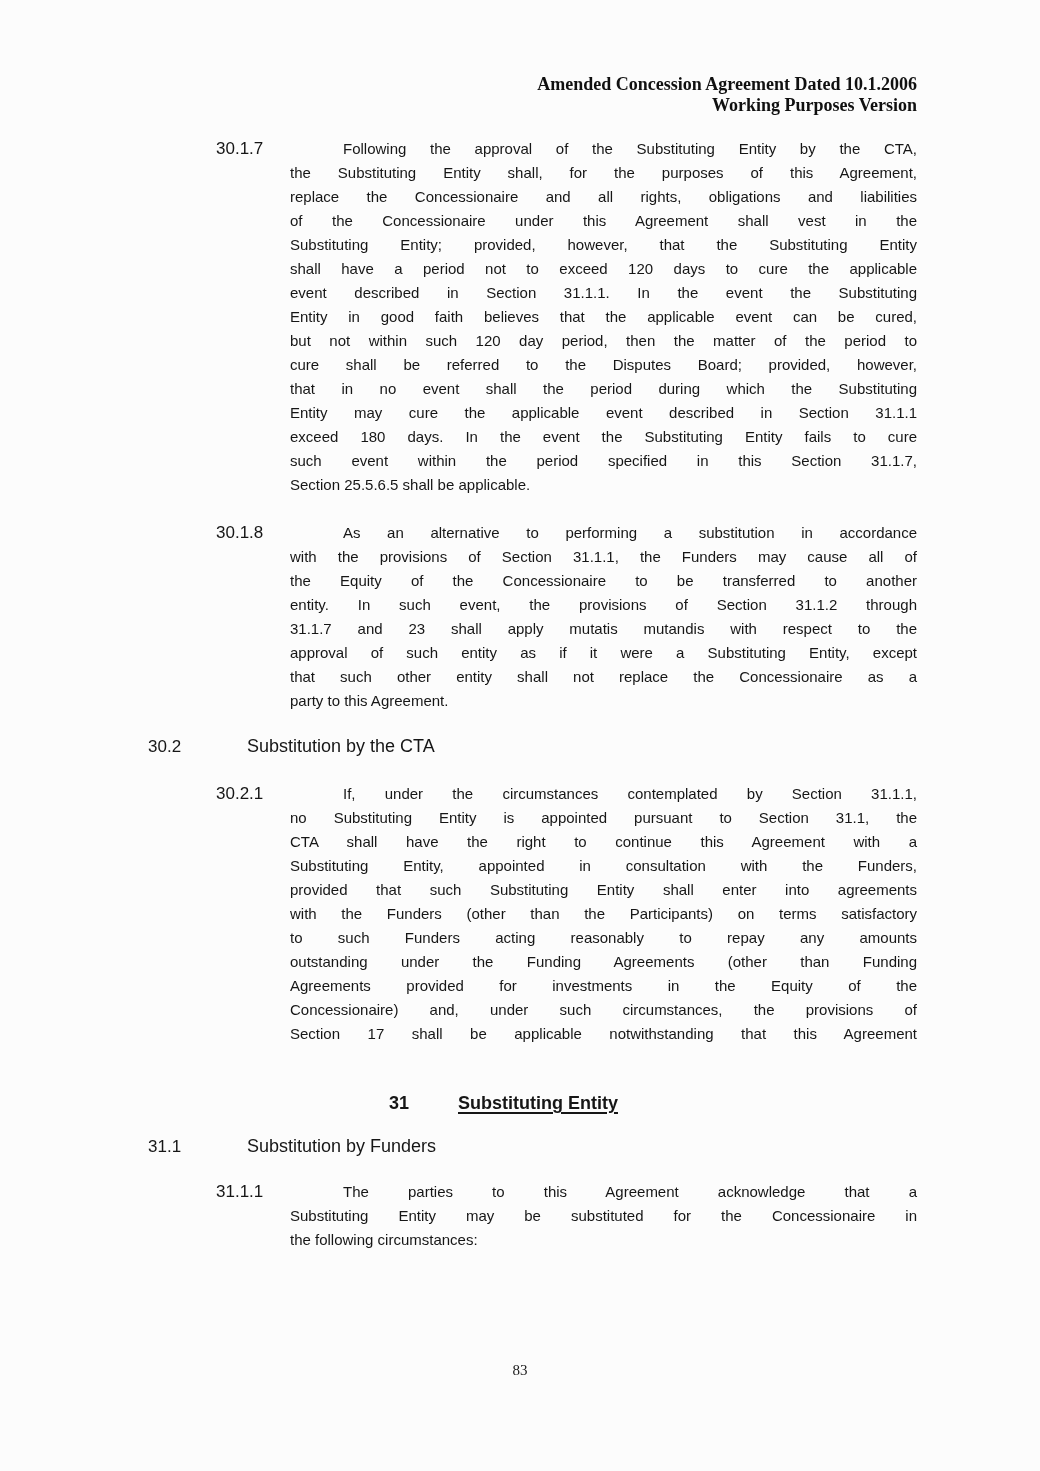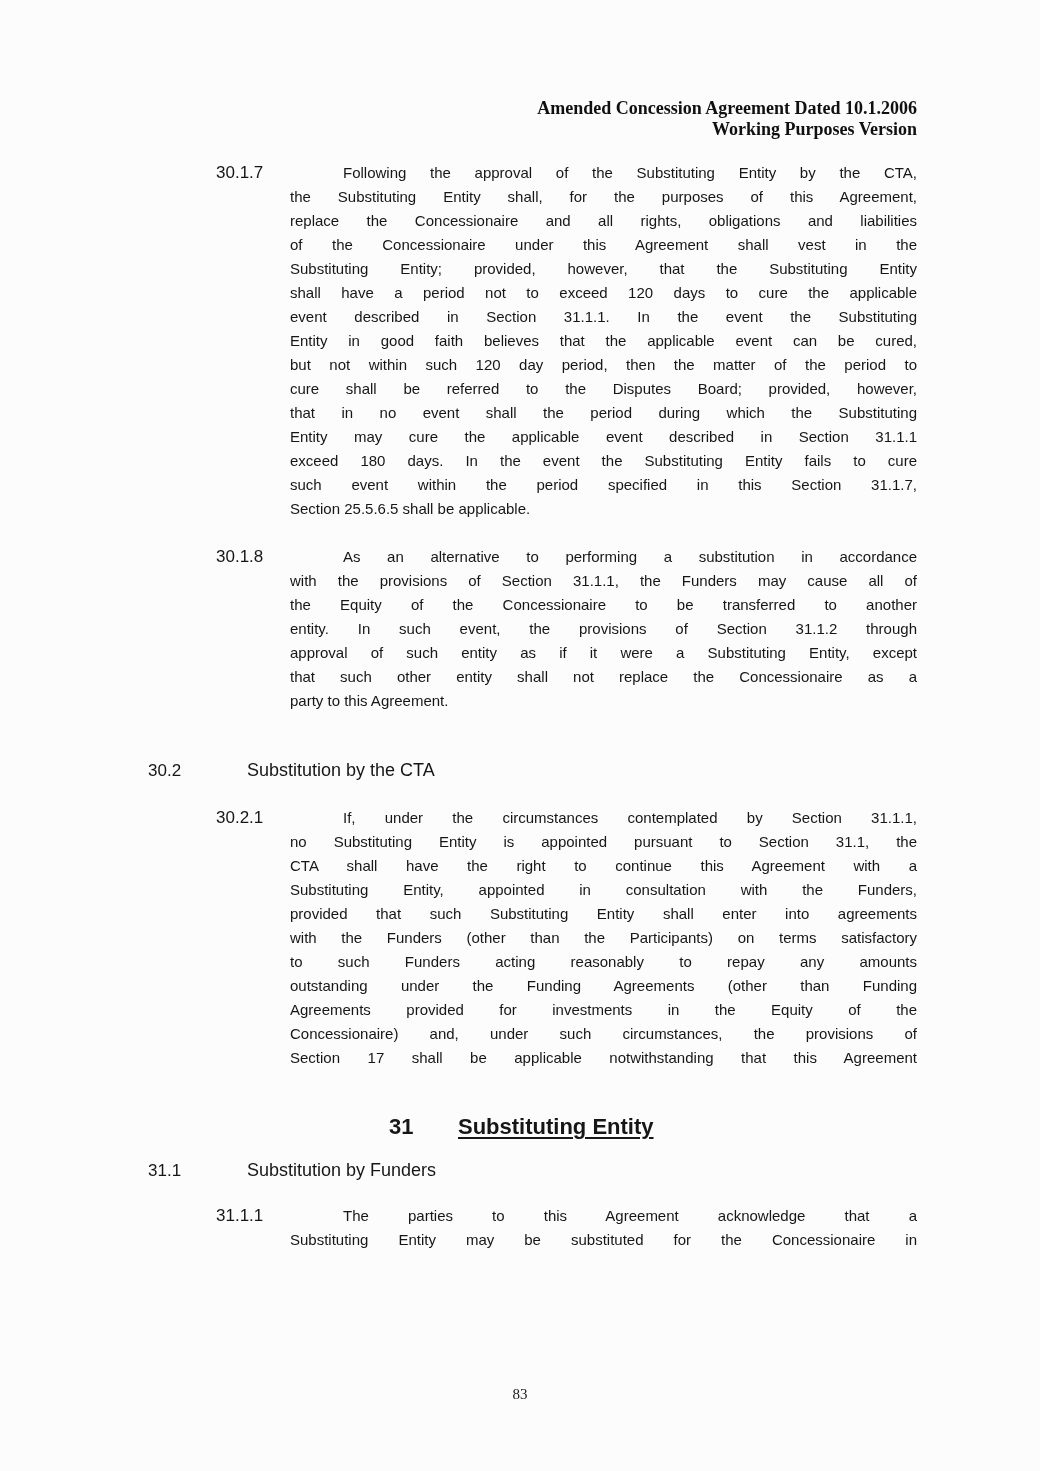--- a/index.html
+++ b/index.html
@@ -8,21 +8,21 @@
     font-family:"Liberation Sans", sans-serif;
   }
   .page {
     position:relative;
     width:1040px;
     height:1471px;
     background:#fcfcfc;
     color:#161616;
     overflow:hidden;
   }
-  .block { position:absolute;margin-top:24px; }
+  .block { position:absolute; }
 
   
   .doc-header {
     top:74px; right:123px;
     text-align:right;
     font-family:"Liberation Serif", serif;
     font-weight:700;
     font-size:18px;
     line-height:21px;
     color:#101010;
@@ -48,21 +48,21 @@
   .subpara { left:360px; width:557px; }
   .subpara .pline.first { margin-left:-95px; }
   .inline-num { white-space:nowrap; }
 
   
   .h2row { left:148px; right:123px; font-size:17px; line-height:24px; }
   .h2row .hnum { display:inline-block; width:99px; font-weight:400; font-size:17px; }
   .h2row .htitle { font-weight:400; font-size:18px; }
 
   
-  .h1row { left:389px; font-size:22px; line-height:24px; font-weight:700; }
+  .h1row { left:389px; font-size:18px; line-height:24px; font-weight:700; }
   .h1row .hnum { display:inline-block; width:69px; }
   .h1row .htitle { text-decoration:underline; text-underline-offset:3px; text-decoration-thickness:2px; }
 
   
   .doc-footer {
     top:1362px; left:0; width:100%;
     text-align:center;
     font-family:"Liberation Serif", serif;
     font-size:15px;
     color:#1a1a1a;
@@ -99,20 +99,21 @@
       </div>
   </div>
 
   <div class="block npara" style="top:521px;">
     <span class="pnum">30.1.8</span>
     <div class="pbody">
         <div class="pline first">As an alternative to performing a substitution in accordance</div>
         <div class="pline">with the provisions of Section 31.1.1, the Funders may cause all of</div>
         <div class="pline">the Equity of the Concessionaire to be transferred to another</div>
         <div class="pline">entity. In such event, the provisions of Section 31.1.2 through</div>
+        <div class="pline">31.1.7 and 23 shall apply mutatis mutandis with respect to the</div>
         <div class="pline">approval of such entity as if it were a Substituting Entity, except</div>
         <div class="pline">that such other entity shall not replace the Concessionaire as a</div>
         <div class="pline last">party to this Agreement.</div>
       </div>
   </div>
 
   <div class="block h2row" style="top:734px;">
     <span class="hnum">30.2</span><span class="htitle">Substitution by the CTA</span>
   </div>
 
@@ -139,20 +140,21 @@
 
   <div class="block h2row" style="top:1134px;">
     <span class="hnum">31.1</span><span class="htitle">Substitution by Funders</span>
   </div>
 
   <div class="block npara" style="top:1180px;">
     <span class="pnum">31.1.1</span>
     <div class="pbody">
         <div class="pline first">The parties to this Agreement acknowledge that a</div>
         <div class="pline">Substituting Entity may be substituted for the Concessionaire in</div>
+        <div class="pline last">the following circumstances:</div>
       </div>
   </div>
 
 
   <div class="block doc-footer">
     <span>83</span>
   </div>
 
 </div>
 

